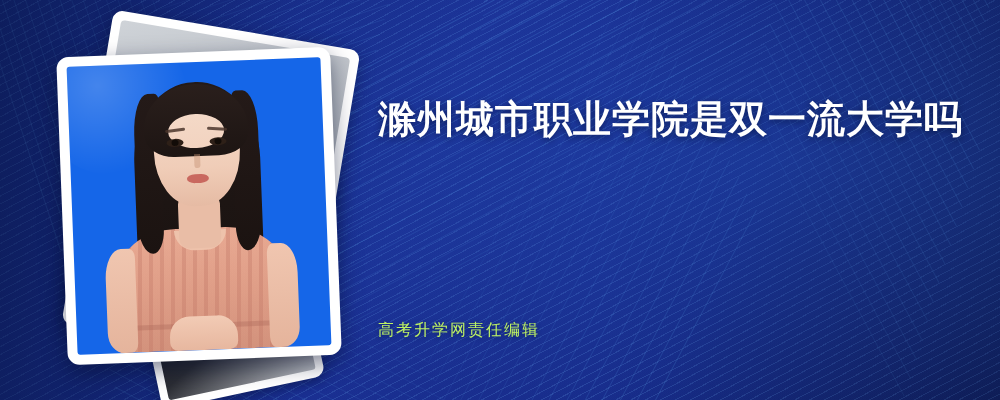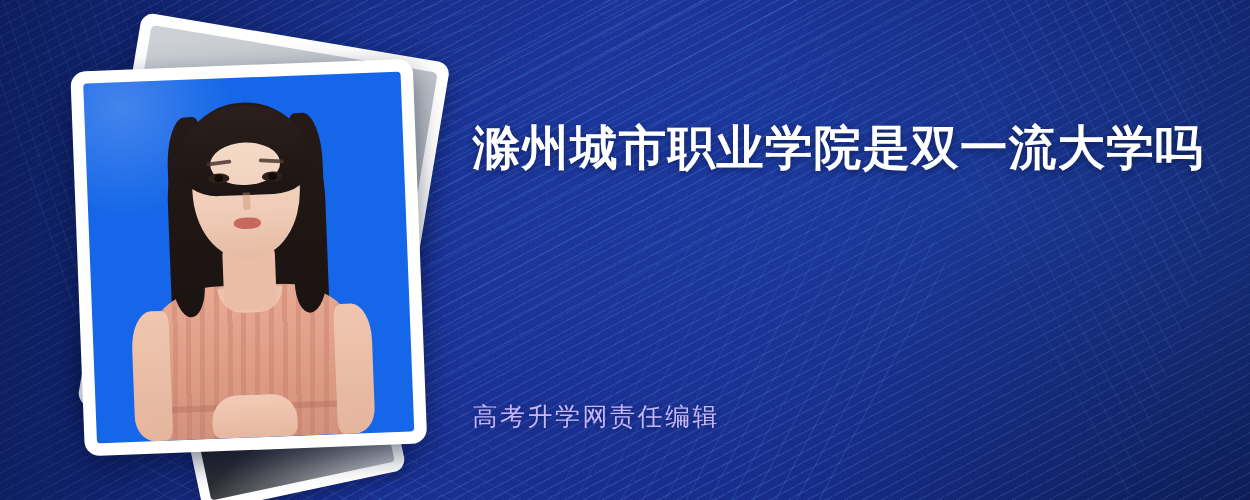--- a/index.html
+++ b/index.html
@@ -373,22 +373,22 @@
     font-weight: bold;
     letter-spacing: 3px;
     text-shadow: 0 2px 6px rgba(3, 12, 46, 0.5);
   }
 
   .role {
     position: absolute;
     top: 320px;
     left: 0;
     margin: 0;
-    color: #c4b5fd;
-    font-size: 20px;
+    color: #bef264;
+    font-size: 16px;
     font-weight: normal;
     letter-spacing: 2px;
     text-shadow: 0 1px 4px rgba(3, 12, 46, 0.5);
   }
 </style>
 </head>
 <body>
 
 <div class="banner">
 

